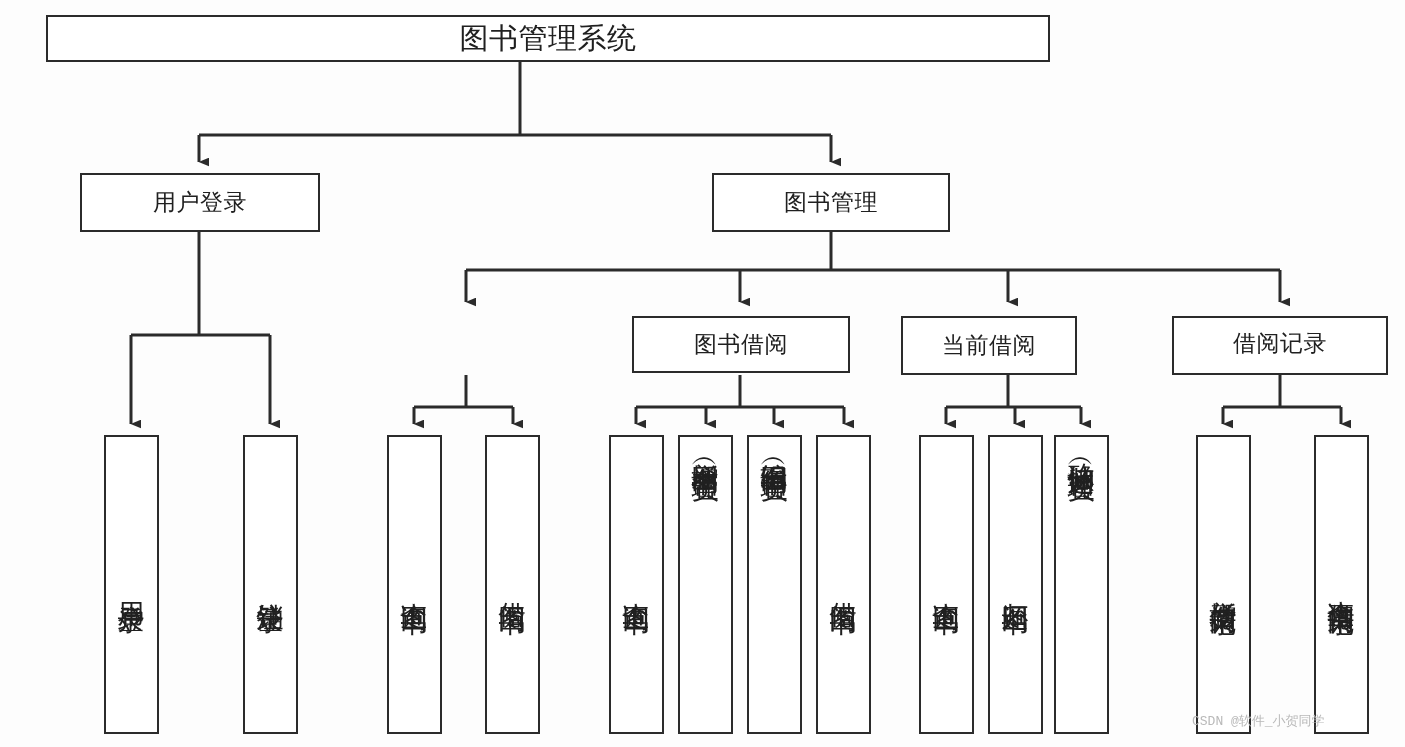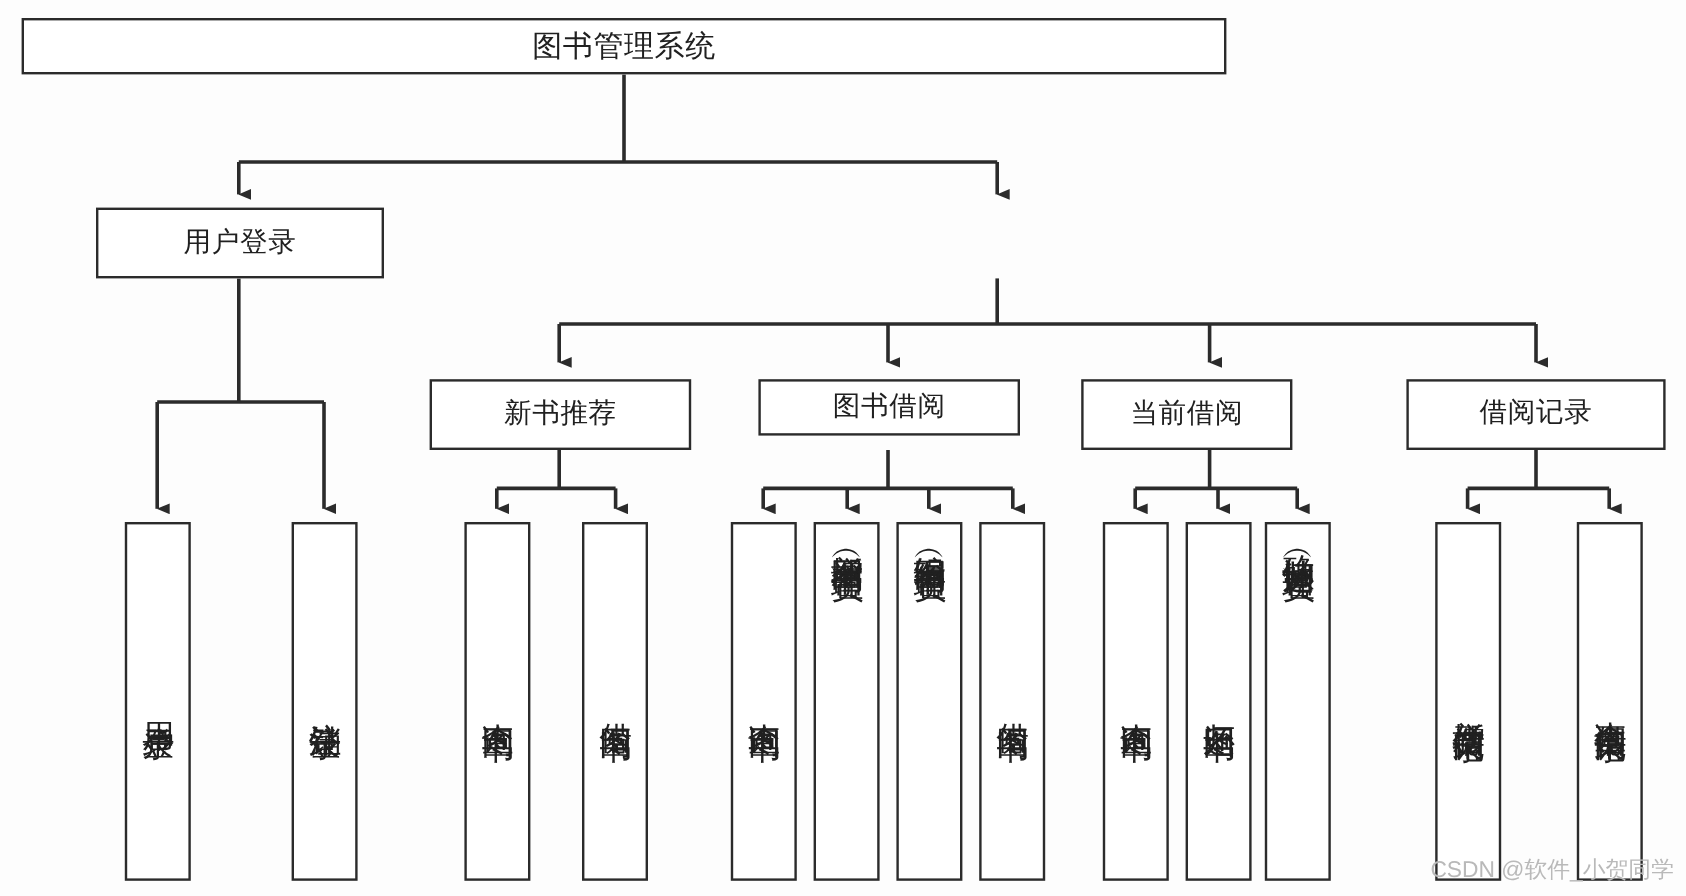--- a/index.html
+++ b/index.html
@@ -43,21 +43,22 @@
     letter-spacing: 0.5px;
     color: #202020;
   }
   
   .node.horiz .node-label {
     writing-mode: horizontal-tb;
     text-align: center;
     white-space: nowrap;
   }
   .node.root {
-    font-size: 25px;
+    font-size: 29px;
+    margin-left: 28px;
   }
   .node.lvl2 {
     font-size: 23px;
   }
   .node.lvl3 {
     font-size: 23px;
   }
   
   .node.leaf {
     align-items: flex-start;
@@ -73,24 +74,24 @@
     white-space: nowrap;
   }
   
   .node.leaf.centered {
     align-items: center;
     padding-top: 0;
   }
   .watermark {
     position: absolute;
     color: #b9b9b9;
-    font-size: 19px;
+    font-size: 13px;
     white-space: nowrap;
     z-index: 3;
-    font-family: Liberation Sans, sans-serif;
+    font-family: Liberation Mono, monospace;
   }
 </style>
 </head>
 <body>
 
 <div id="diagram-root">
 
   <svg id="connectors" viewBox="0 0 1405 747">
     <defs>
       <marker id="arrowhead" markerWidth="9" markerHeight="11" refX="4.5" refY="10.4" orient="auto" markerUnits="userSpaceOnUse">
@@ -141,25 +142,25 @@
     </g>
   </svg>
 
   <div class="node horiz root" style="left:18px; top:15px; width:1004px; height:47px;">
     <span class="node-label">图书管理系统</span>
   </div>
 
   <div class="node horiz lvl2" style="left:80px; top:173px; width:240px; height:59px;">
     <span class="node-label">用户登录</span>
   </div>
-
-  <div class="node horiz lvl3" style="left:358px; top:316px; width:218px; height:59px;">
-    <span class="node-label">新书推荐</span>
-  </div>
-  <div class="node horiz lvl3" style="left:632px; top:316px; width:218px; height:47px;">
+  <div class="node horiz lvl2" style="left:712px; top:173px; width:238px; height:59px;">
+    <span class="node-label">图书管理</span>
+  </div>
+
+  <div class="node horiz lvl3" style="left:632px; top:316px; width:218px; height:57px;">
     <span class="node-label">图书借阅</span>
   </div>
   <div class="node horiz lvl3" style="left:901px; top:316px; width:176px; height:59px;">
     <span class="node-label">当前借阅</span>
   </div>
   <div class="node horiz lvl3" style="left:1172px; top:316px; width:216px; height:59px;font-family:Liberation Mono, monospace;">
     <span class="node-label">借阅记录</span>
   </div>
 
   <div class="node leaf centered" style="left:104px; top:435px; width:55px; height:299px;">

